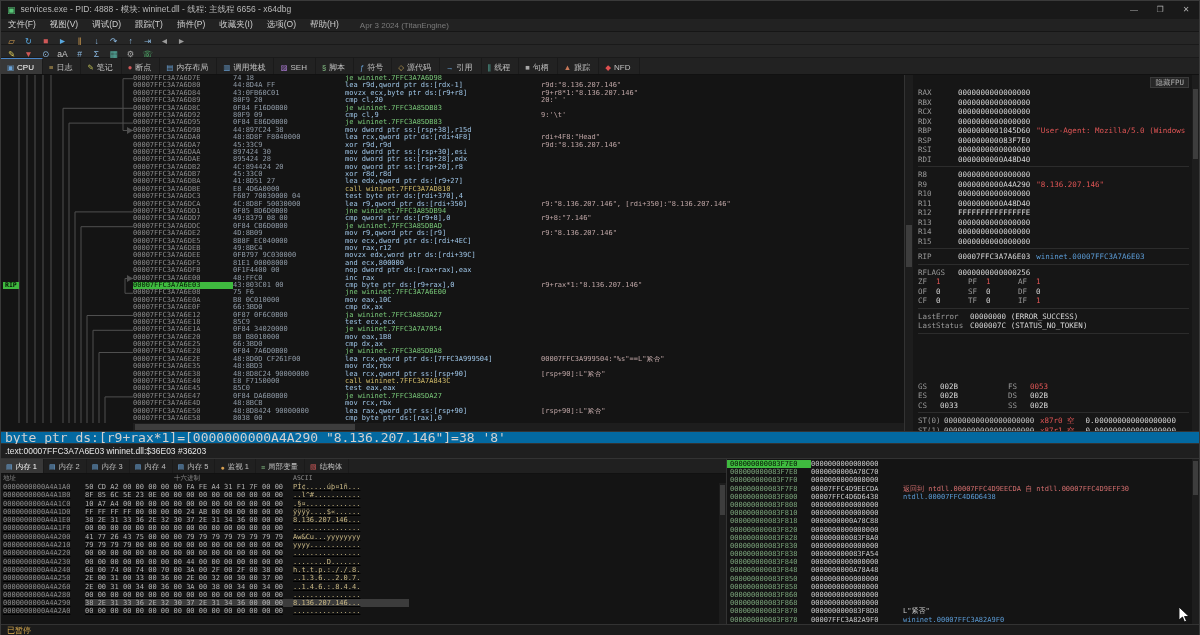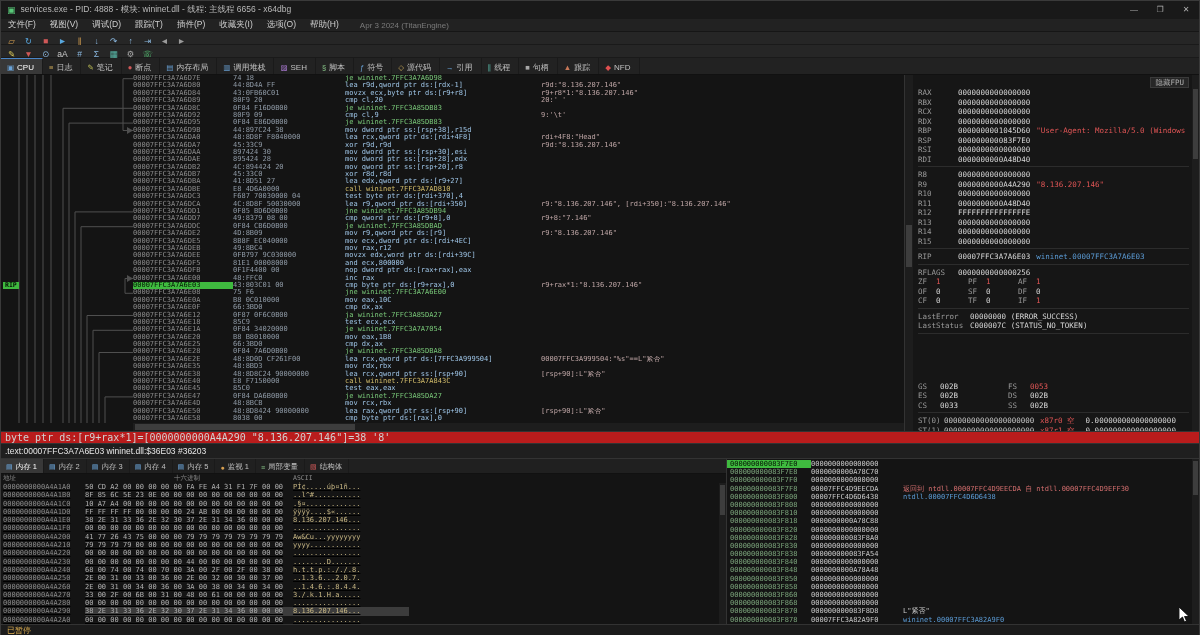--- a/index.html
+++ b/index.html
@@ -87,22 +87,22 @@
   .convsel:after { content:""; position:absolute; right:4px; top:4px; border:3px solid transparent; border-top-color:#9a9a9a; }
   .countbox { border:1px solid #3a3a3a; background:#262626; color:#d0d0d0;
     font-size:7.5px; padding:0 10px 0 4px; height:12px; line-height:11px; position:relative; margin-right:6px; }
   .countbox:after { content:""; position:absolute; right:3px; top:4px; border:3px solid transparent; border-top-color:#9a9a9a; }
   .chk { width:7px; height:7px; border:1px solid #6a6a6a; background:#1d1d1d; margin-right:3px; }
   .unlock { color:#b8b8b8; font-size:7.5px; }
   .arow { display:flex; height:9px; font-size:7.5px; white-space:nowrap; overflow:hidden; color:#c8c8c8; }
   .arow .ax { margin-left:4px; }
 
   
-  .infoline { height:13px; background:#b91c1c; border-top:1px solid #333; border-bottom:1px solid #333;
-    color:#d0d0d0; font-size:10px; line-height:12px; padding-left:4px; flex:none; white-space:nowrap; }
+  .infoline { height:13px; background:#0369a1; border-top:1px solid #333; border-bottom:1px solid #333;
+    color:#d0d0d0; font-size:13px; line-height:12px; padding-left:4px; flex:none; white-space:nowrap; }
   .addrline { height:15px; background:#1f1f1f; border-bottom:1px solid #333;
     color:#e8e8e8; font-size:8.5px; line-height:14px; padding-left:4px; flex:none; }
 
   
   .bottom { height:165px; display:flex; flex:none; background:#141414; }
   .dumppane { flex:1; border-right:1px solid #333; position:relative; overflow:hidden; }
   .dumptabs { height:15px; background:#202020; display:flex; align-items:flex-end; border-bottom:1px solid #111; }
   .dtab { height:14px; padding:2px 6px 0 5px; font-size:7.5px; color:#c0c0c0;
     border-right:1px solid #1a1a1a; display:flex; align-items:center; white-space:nowrap; }
   .dtab .tico { margin-right:3px; font-size:7px; }
@@ -925,25 +925,20 @@
           <span class="dma">0000000000A4A250</span>
           <span class="dmh">2E 00 31 00 33 00 36 00 2E 00 32 00 30 00 37 00</span>
           <span class="dms">..1.3.6...2.0.7.</span>
         </div>
           <div class="dmrow">
           <span class="dma">0000000000A4A260</span>
           <span class="dmh">2E 00 31 00 34 00 36 00 3A 00 38 00 34 00 34 00</span>
           <span class="dms">..1.4.6.:.8.4.4.</span>
         </div>
           <div class="dmrow">
-          <span class="dma">0000000000A4A270</span>
-          <span class="dmh">33 00 2F 00 6B 00 31 00 48 00 61 00 00 00 00 00</span>
-          <span class="dms">3./.k.1.H.a.....</span>
-        </div>
-          <div class="dmrow">
           <span class="dma">0000000000A4A280</span>
           <span class="dmh">00 00 00 00 00 00 00 00 00 00 00 00 00 00 00 00</span>
           <span class="dms">................</span>
         </div>
           <div class="dmrow sel">
           <span class="dma">0000000000A4A290</span>
           <span class="dmh">38 2E 31 33 36 2E 32 30 37 2E 31 34 36 00 00 00</span>
           <span class="dms">8.136.207.146...</span>
         </div>
           <div class="dmrow">

